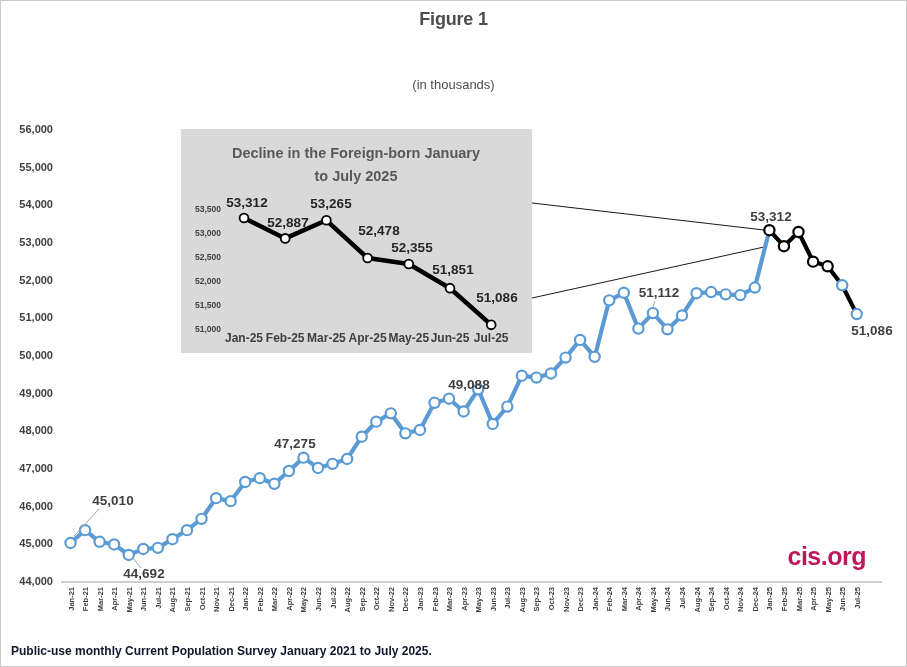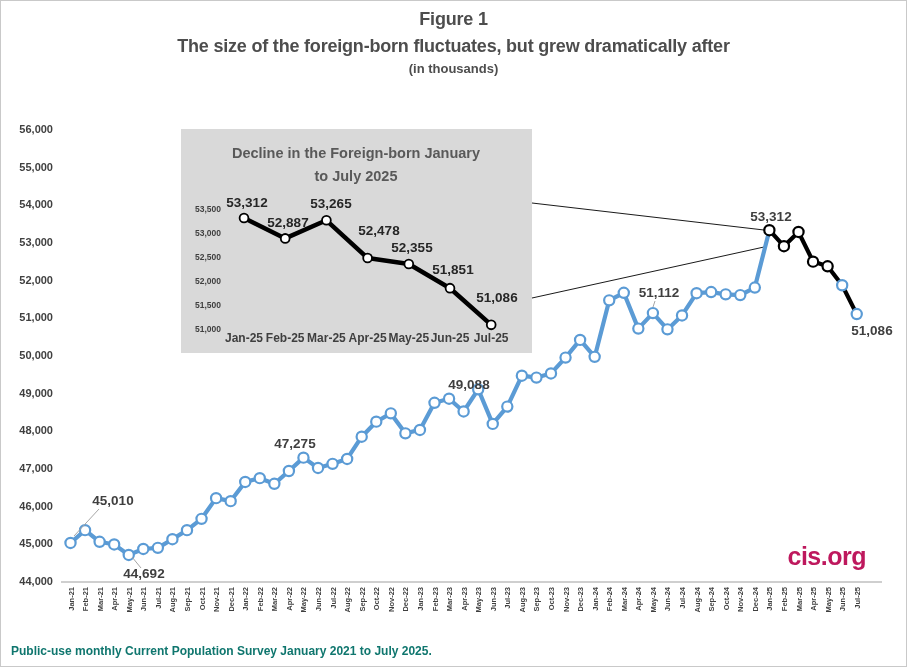--- a/index.html
+++ b/index.html
@@ -4,39 +4,39 @@
 <style>
   html,body{margin:0;padding:0;background:#e8e8e8;}
   .figure{
     position:relative;width:905px;height:665px;background:#ffffff;
     border:1px solid #c9c9c9;overflow:hidden;
     font-family:"Liberation Sans",sans-serif;
   }
   .hdr{position:absolute;top:6px;left:0;width:100%;text-align:center;color:#4d4d4d;}
   .fig-label{font-size:18px;font-weight:700;letter-spacing:-0.2px;line-height:24px;}
   .fig-title{font-size:18px;font-weight:700;letter-spacing:-0.2px;line-height:26px;margin-top:2px;}
-  .units{font-size:13px;font-weight:700;margin-top:2px;color:#4d4d4d;}
+  .units{font-size:13px;font-weight:400;margin-top:18px;color:#4d4d4d;}
   #chart-svg{position:absolute;left:0;top:0;}
   #chart-svg text{font-family:"Liberation Sans",sans-serif;}
   .watermark{
     position:absolute;top:541px;right:40px;font-size:25px;font-weight:800;
     color:#be185d;letter-spacing:-0.5px;
   }
   .footer{
-    position:absolute;left:10px;top:643px;font-size:12px;font-weight:700;color:#0f766e;
+    position:absolute;left:10px;top:643px;font-size:12px;font-weight:700;color:#0f172a;
   }
 </style>
 </head>
 <body>
 
 <div class="figure">
   <div class="hdr">
     <div class="fig-label">Figure 1</div>
     <div class="fig-title">
-      <span>The size of the foreign-born fluctuates, but grew dramatically after</span><br>
+      <br>
     </div>
     <div class="units">(in thousands)</div>
   </div>
 
   <svg id="chart-svg" width="905" height="665" viewBox="0 0 905 665" xmlns="http://www.w3.org/2000/svg">
       <text x="52" y="584" text-anchor="end" font-size="11" font-weight="700" fill="#3F3F3F">44,000</text>
       <text x="52" y="546.33" text-anchor="end" font-size="11" font-weight="700" fill="#3F3F3F">45,000</text>
       <text x="52" y="508.65999999999997" text-anchor="end" font-size="11" font-weight="700" fill="#3F3F3F">46,000</text>
       <text x="52" y="470.99" text-anchor="end" font-size="11" font-weight="700" fill="#3F3F3F">47,000</text>
       <text x="52" y="433.32" text-anchor="end" font-size="11" font-weight="700" fill="#3F3F3F">48,000</text>

